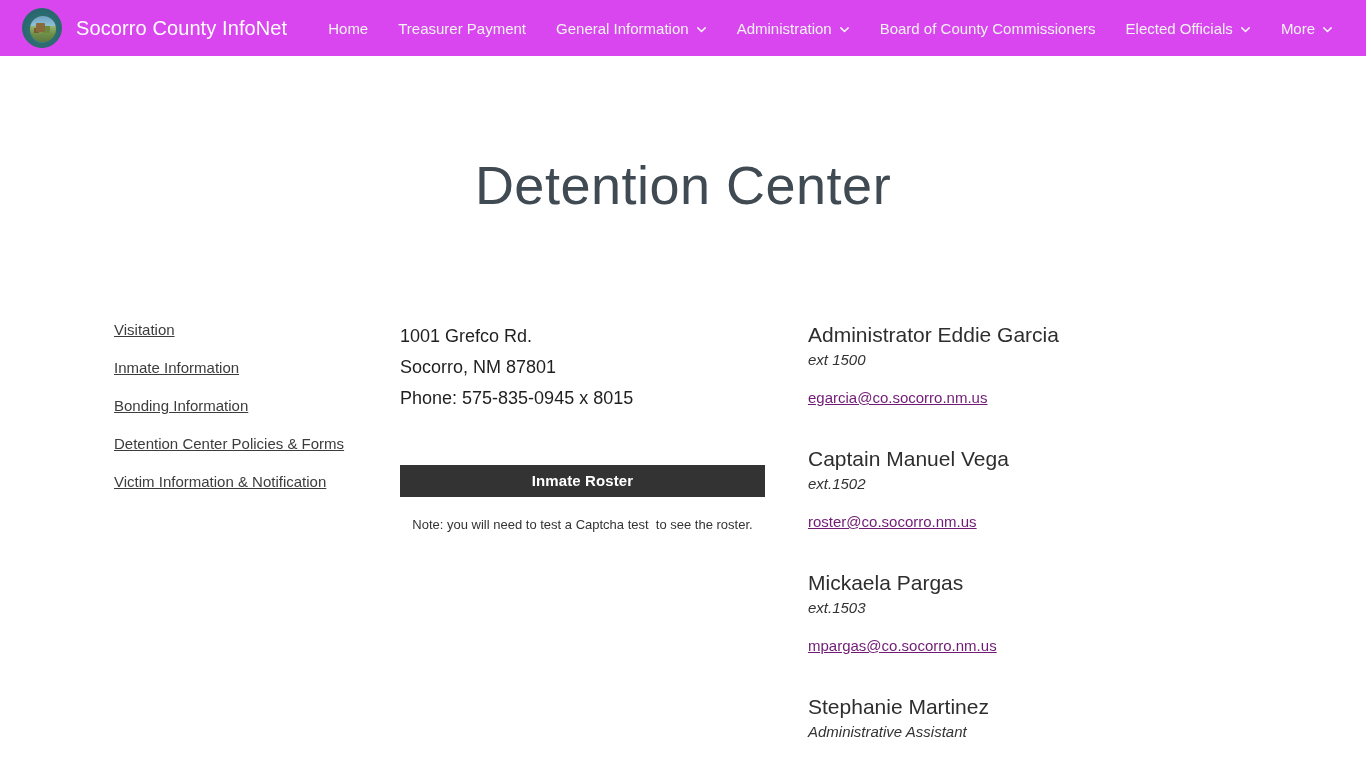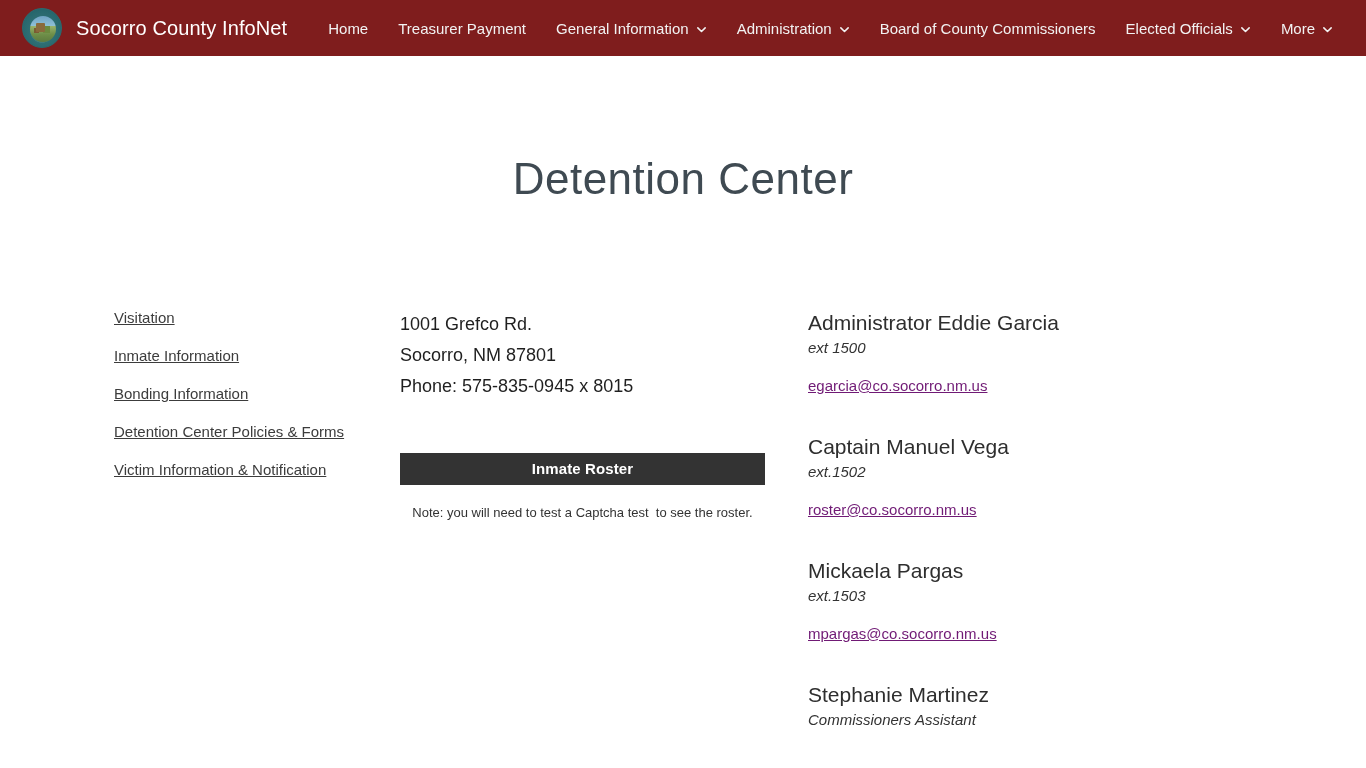--- a/index.html
+++ b/index.html
@@ -12,21 +12,21 @@
     background: #ffffff;
     font-family: "Liberation Sans", sans-serif;
     -webkit-font-smoothing: antialiased;
   }
 
   
   .navbar {
     position: relative;
     width: 1366px;
     height: 56px;
-    background: #7f1d1d;
+    background: #d946ef;
     display: flex;
     align-items: center;
     padding: 0 0 0 22px;
     white-space: nowrap;
   }
   .brand {
     display: flex;
     align-items: center;
     gap: 14px;
     margin-right: 26px;
@@ -91,21 +91,21 @@
     position: relative;
     top: 1px;
   }
   .chev svg { display: block; }
 
   
   .page { width: 1366px; }
   .page-title {
     text-align: center;
     color: #3f4a52;
-    font-size: 44px;
+    font-size: 54px;
     font-weight: 300;
     letter-spacing: 0.5px;
     margin: 0;
     padding-top: 97px;
     line-height: 1.2;
   }
 
   .columns {
     display: flex;
     padding-top: 103px;
@@ -272,18 +272,18 @@
         <div class="staff-sub">ext.1502</div>
         <a class="staff-email" href="#">roster@co.socorro.nm.us</a>
       </div>
       <div class="staff">
         <div class="staff-name">Mickaela Pargas</div>
         <div class="staff-sub">ext.1503</div>
         <a class="staff-email" href="#">mpargas@co.socorro.nm.us</a>
       </div>
       <div class="staff">
         <div class="staff-name">Stephanie Martinez</div>
-        <div class="staff-sub">Commissioners Assistant</div>
+        <div class="staff-sub">Administrative Assistant</div>
       </div>
     </div>
 
   </div>
 </div>
 
 </body></html>

